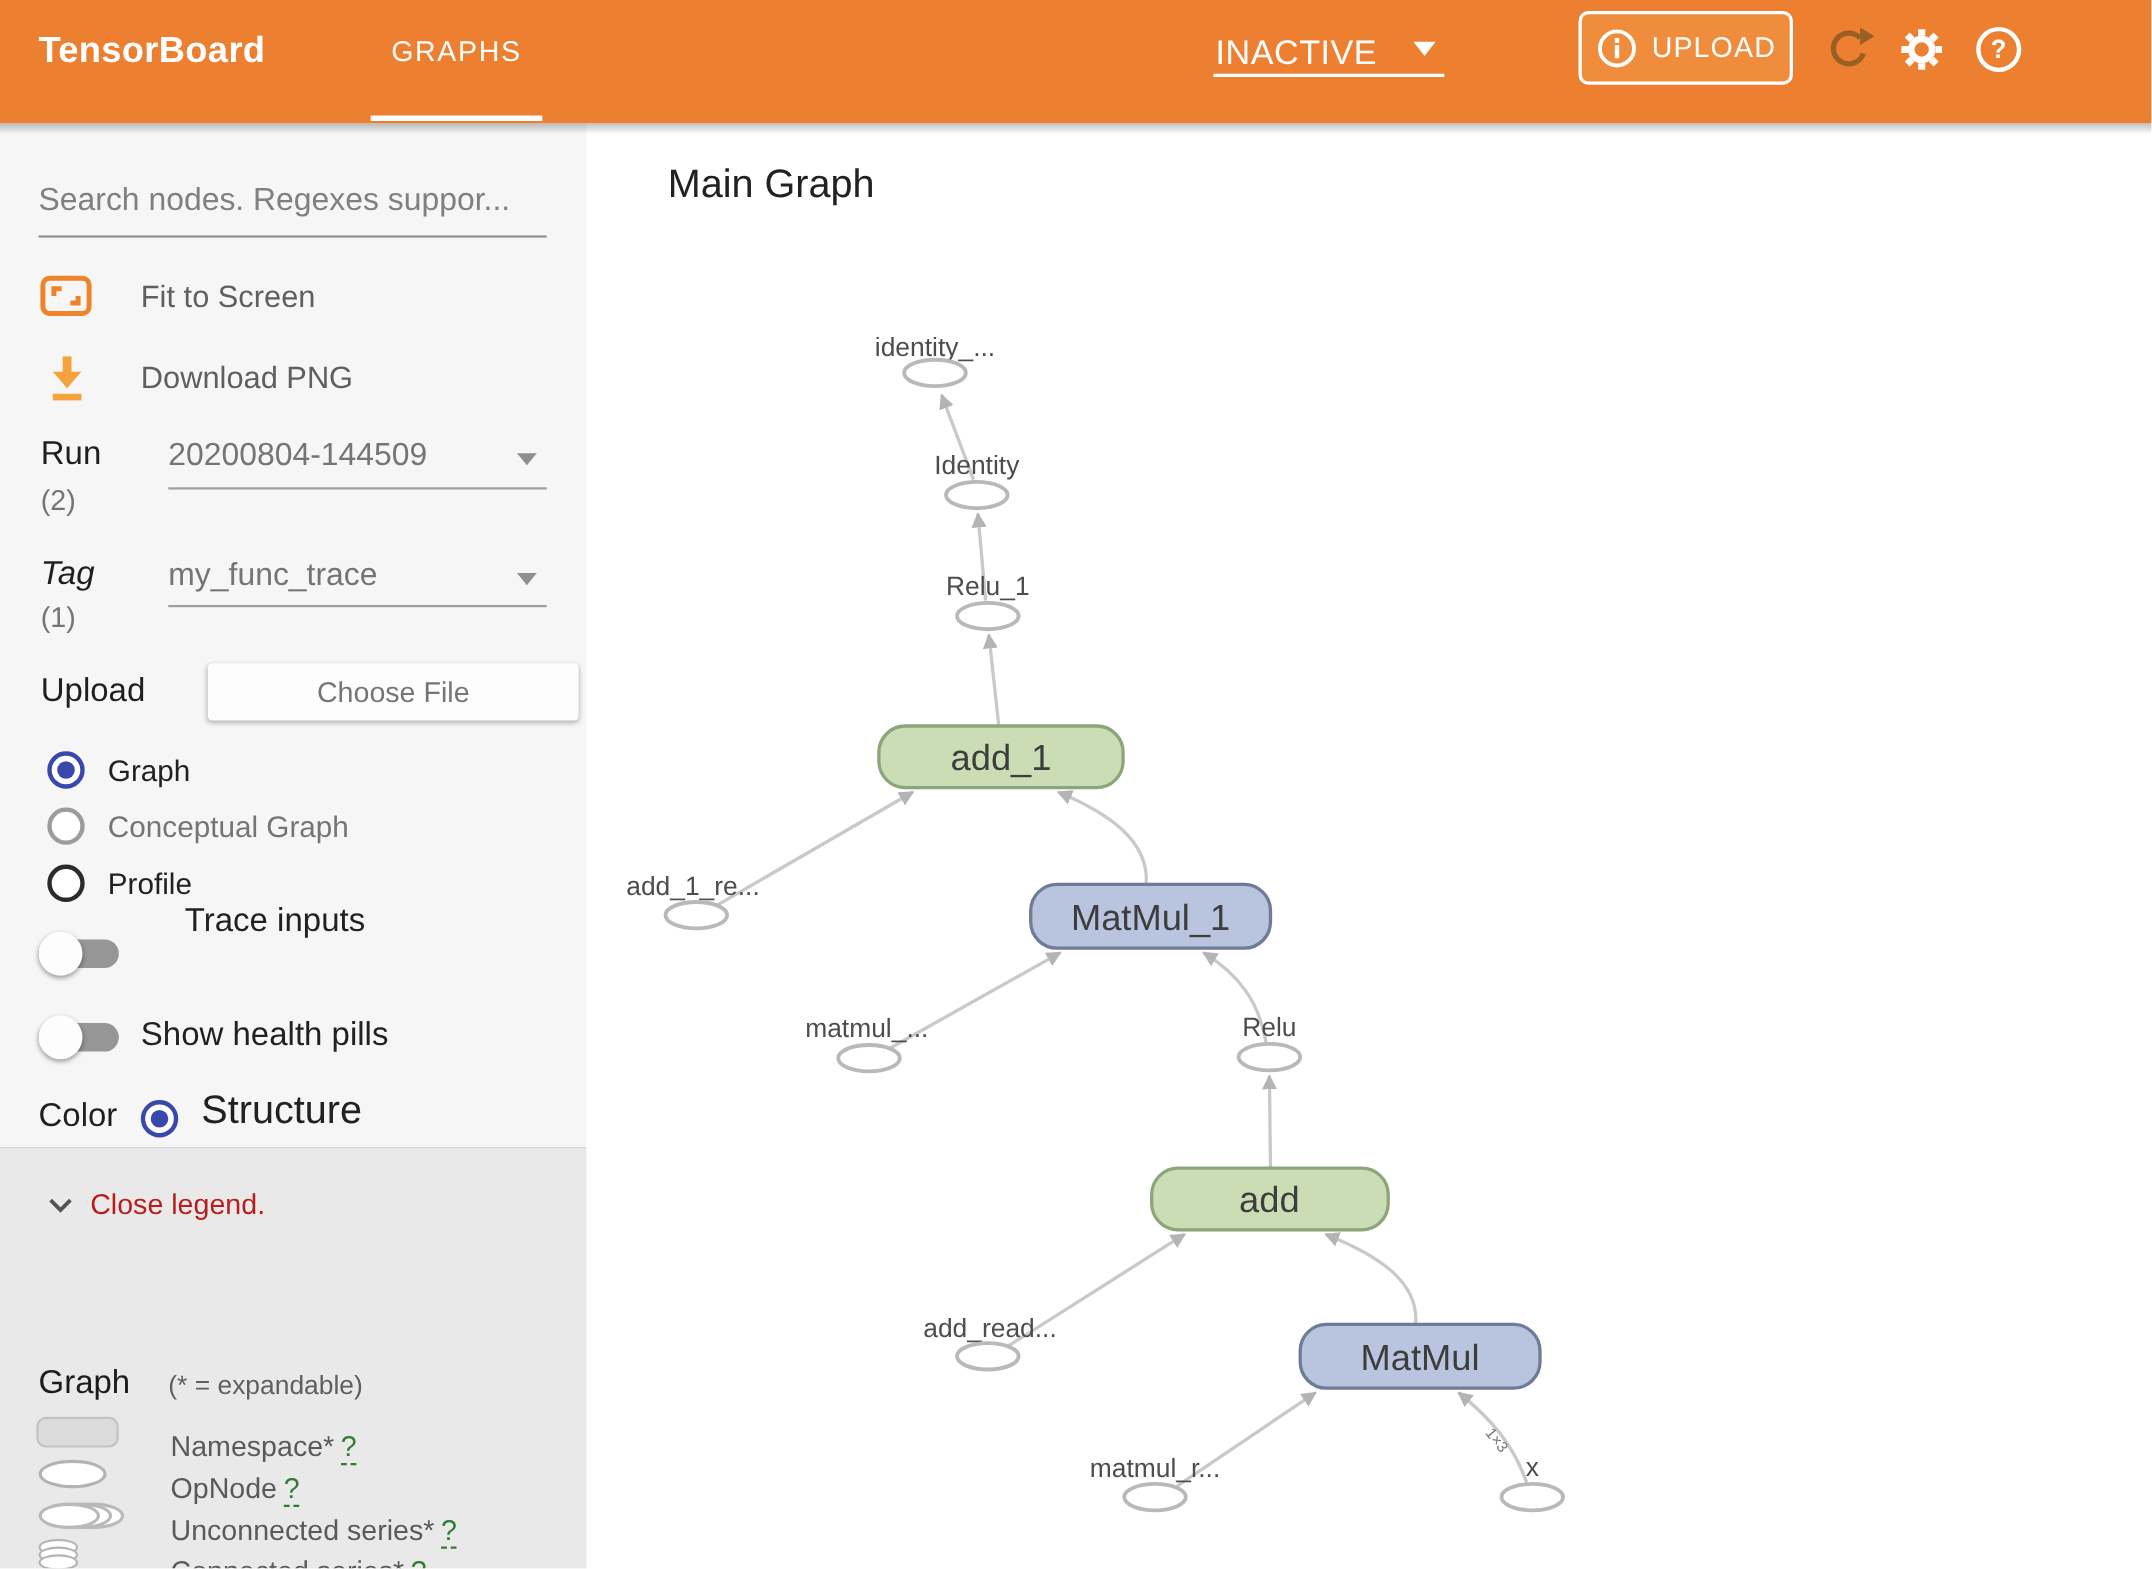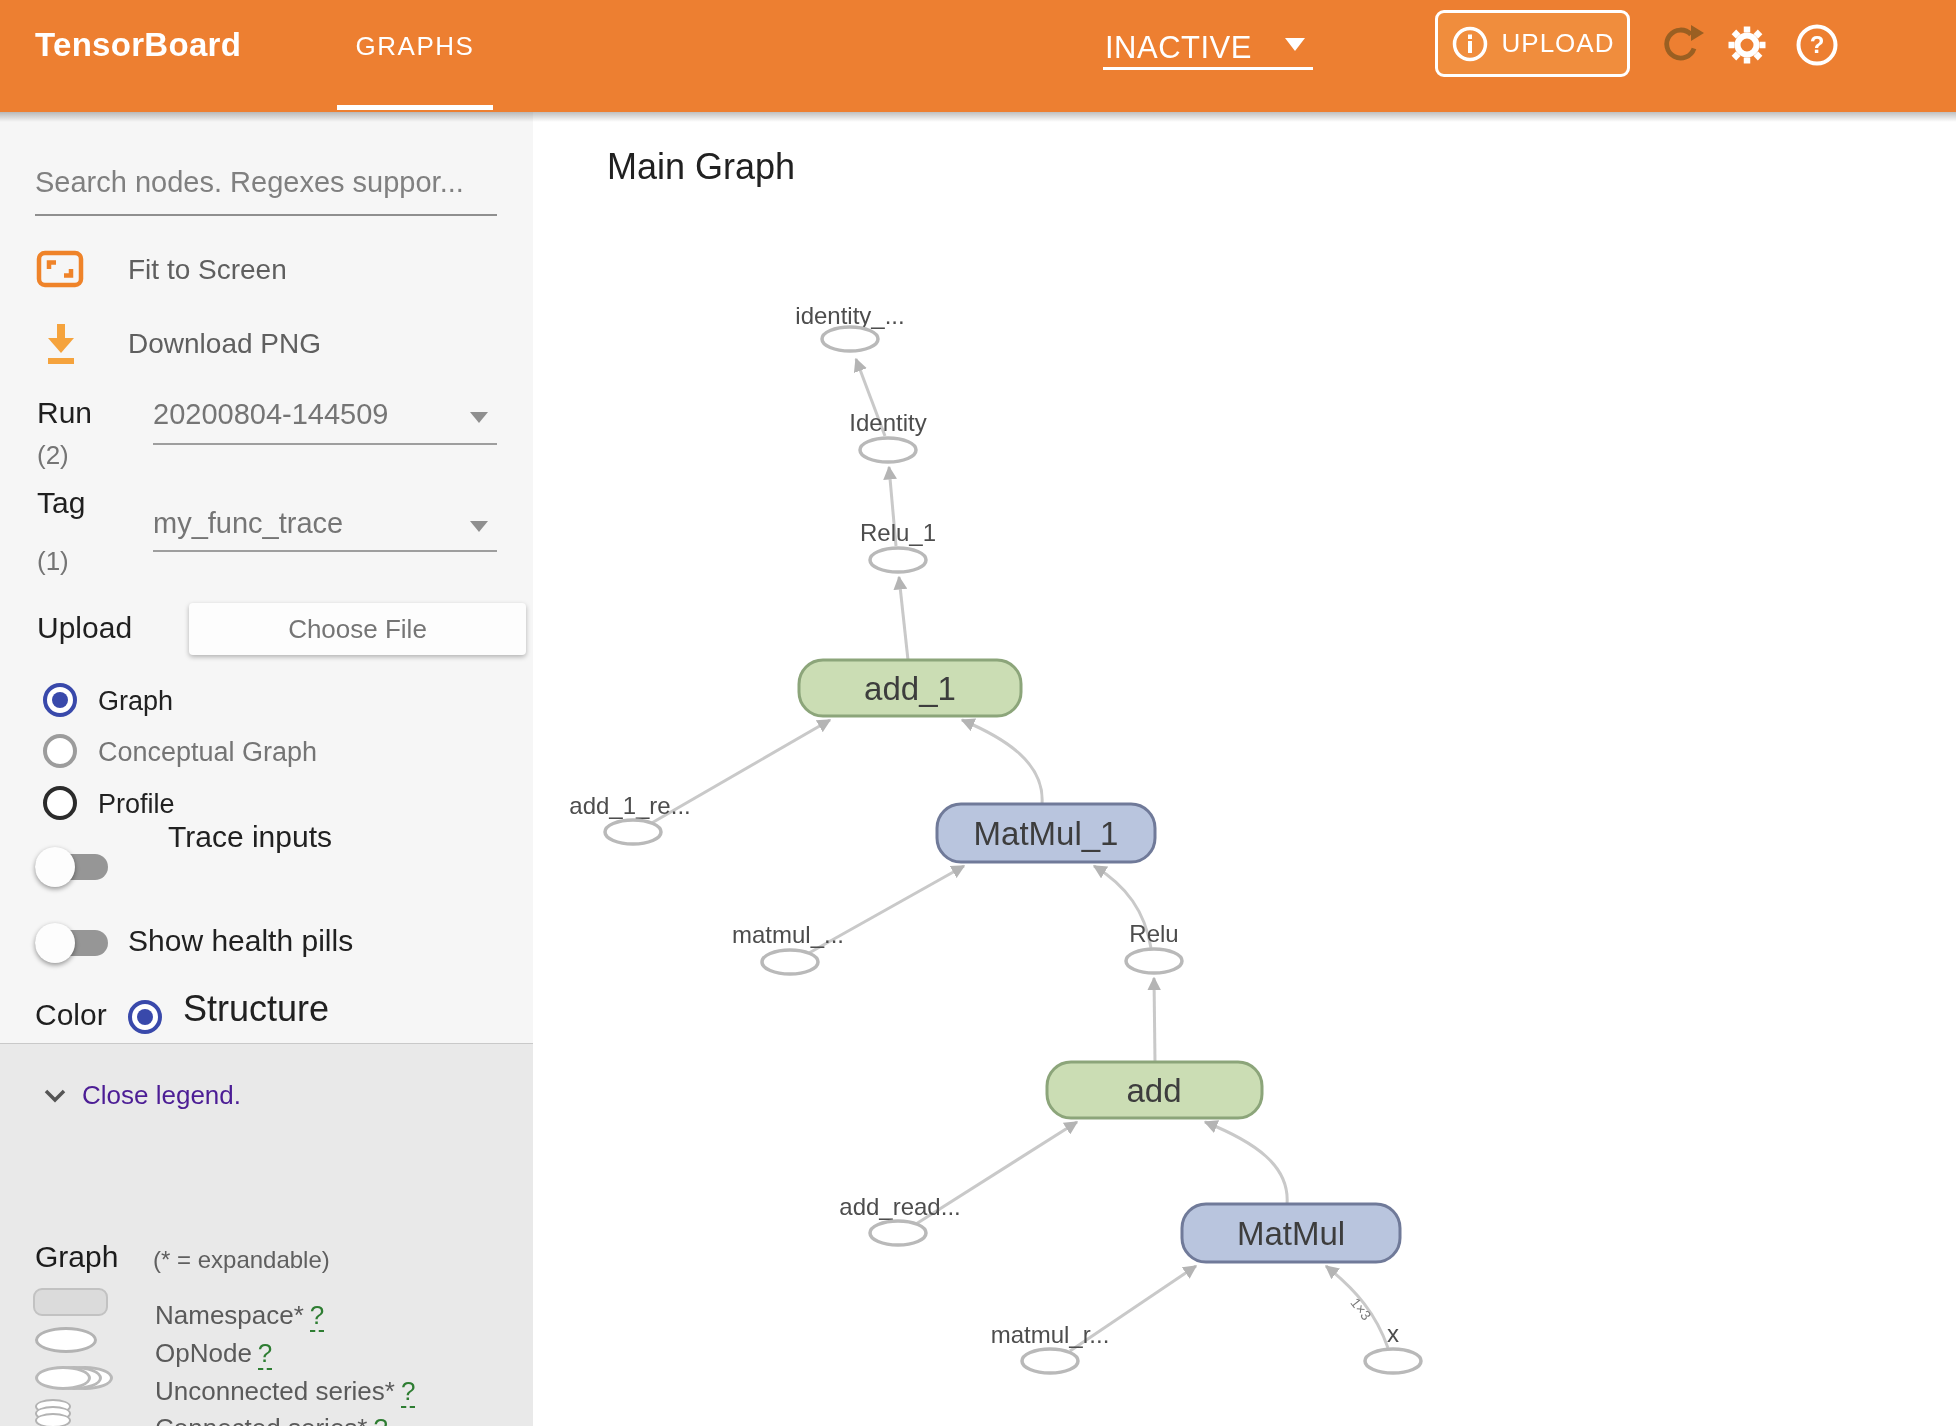--- a/index.html
+++ b/index.html
@@ -48,21 +48,21 @@
   .radiolbl { position:absolute; left:98px; font-size:27px; color:#212121; cursor:pointer; }
   .radiolbl.gray { color:#757575; }
 
   .toggle-track { position:absolute; left:35px; width:73px; height:26px; border-radius:13px; background:#969696; cursor:pointer; }
   .toggle-knob  { position:absolute; left:35px; width:40px; height:40px; border-radius:50%; background:#fdfdfd;
     box-shadow:0 2px 5px rgba(0,0,0,0.4); cursor:pointer; }
   .togglelbl { position:absolute; left:128px; font-size:30px; color:#212121; }
 
   .divider { position:absolute; left:0; top:931px; width:533px; height:1px; background:#c9c9c9; }
   .legend { position:absolute; left:0; top:932px; width:533px; height:382px; background:#e9e9e9; overflow:hidden; }
-  .closelegend { position:absolute; left:82px; top:36px; font-size:26px; color:#4c1d95; cursor:pointer; }
+  .closelegend { position:absolute; left:82px; top:36px; font-size:26px; color:#b91c1c; cursor:pointer; }
   .chev { position:absolute; left:42px; top:42px; cursor:pointer; }
   .leghead { position:absolute; left:35px; top:196px; font-size:30px; color:#1c1c1c; }
   .legnote { position:absolute; left:153px; top:202px; font-size:24px; color:#5f5f5f; }
   .leglbl { position:absolute; left:155px; font-size:26px; color:#5a5a5a; }
   .leglbl a { color:#2e7d32; text-decoration:none; border-bottom:2px dashed #2e7d32; margin-left:6px; cursor:pointer; }
 
   .ns-swatch { position:absolute; left:33px; width:75px; height:28px; background:#dbdbdb; border:2px solid #c2c2c2; border-radius:9px; }
   .opnode-sw { position:absolute; left:35px; width:62px; height:26px; background:#fff; border:3px solid #b3b3b3; border-radius:50%; }
   .ell { position:absolute; width:56px; height:24px; background:#fff; border:3px solid #b9b9b9; border-radius:50%; }
   .cyl { position:absolute; left:35px; width:36px; height:15px; background:#fff; border:2.5px solid #b3b3b3; border-radius:50%; }
@@ -149,21 +149,21 @@
     </svg>
     <span class="lbl">Download PNG</span>
   </div>
 
   <div class="fieldlabel" style="top:284px;">Run</div>
   <div class="fieldcount" style="top:328px;">(2)</div>
   <div class="fieldvalue" style="top:286px;">20200804-144509</div>
   <div class="caret-gray" style="top:300px;"></div>
   <div class="fieldline" style="top:331px;"></div>
 
-  <div class="fieldlabel" style="top:374px;">Tag</div>
+  <div class="fieldlabel" style="top:393px;font-style:italic;">Tag</div>
   <div class="fieldcount" style="top:434px;">(1)</div>
   <div class="fieldvalue" style="top:395px;">my_func_trace</div>
   <div class="caret-gray" style="top:409px;"></div>
   <div class="fieldline" style="top:438px;"></div>
 
   <div class="fieldlabel" style="top:499px;">Upload</div>
   <button class="choosefile">Choose File</button>
 
   <div class="radio sel" style="left:43px; top:571px;"></div>
   <div class="radiolbl" style="top:574px;">Graph</div>

